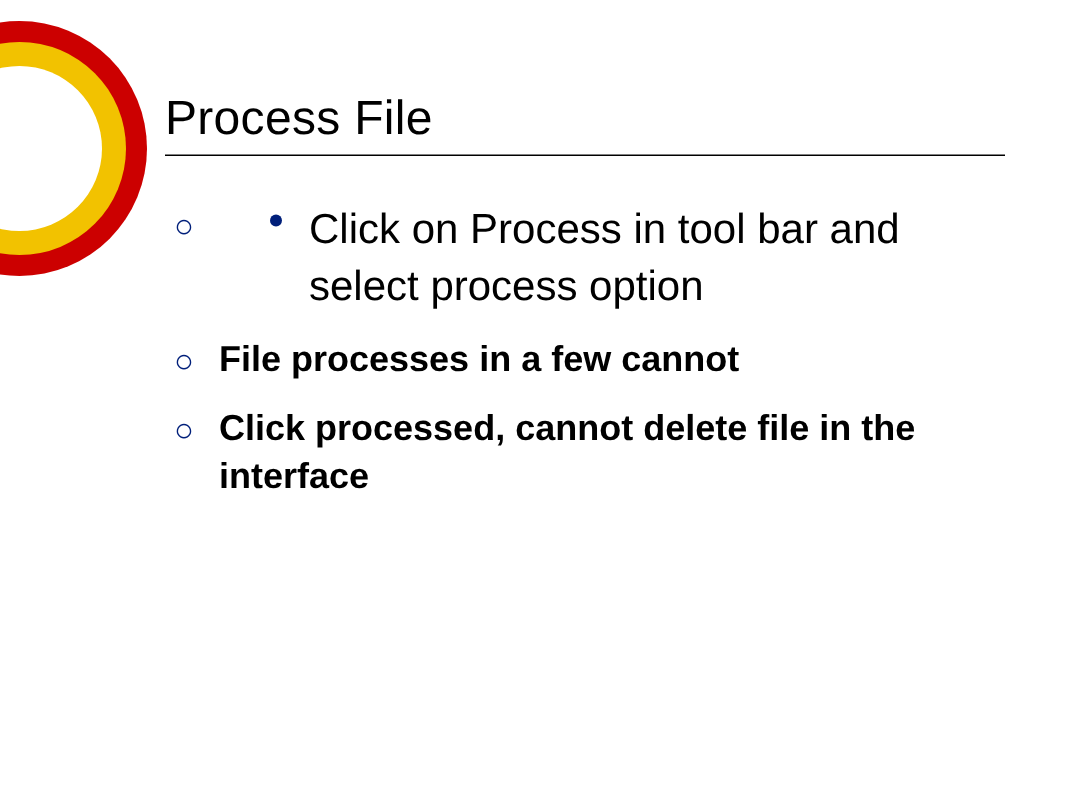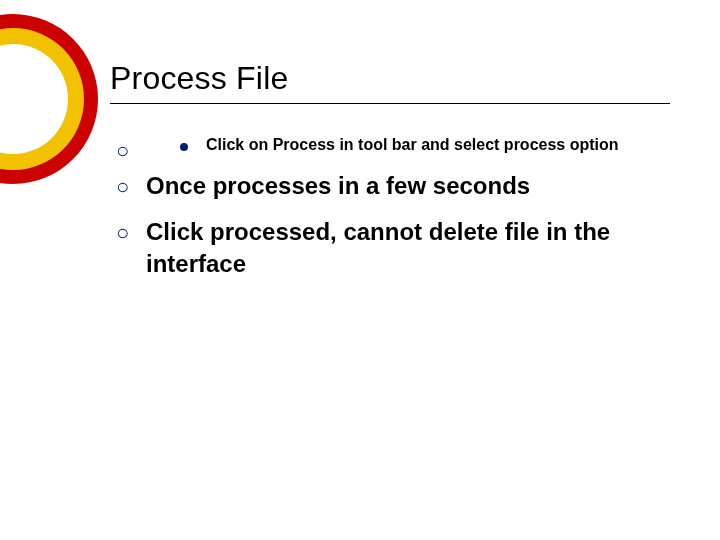--- a/index.html
+++ b/index.html
@@ -17,21 +17,21 @@
   .title { font-size: 32px; font-weight: 400; color: #000; margin-bottom: 6px; letter-spacing: 0.2px; }
   .rule  { border: none; border-top: 1px solid #000; margin-bottom: 30px; width: 560px; }
 
   ul.level1 { list-style: none; padding-left: 6px; }
   ul.level1 > li { position: relative; padding-left: 30px; margin-bottom: 14px; font-size: 24px; line-height: 1.35; }
   ul.level1 > li > .bullet { position: absolute; left: 0; top: 2px; color: #001f7a; font-size: 22px; }
 
   .bolded { font-weight: 700; }
 
   ul.level2 { list-style: none; padding-left: 34px; margin-top: 10px; }
-  ul.level2 > li { position: relative; padding-left: 26px; font-size: 16px; line-height: 1.35; font-weight: 700; }
+  ul.level2 > li { position: relative; padding-left: 26px; font-size: 28px; line-height: 1.35; font-weight: 400; }
   ul.level2 > li > .dot { position: absolute; left: 0; top: 9px; width: 8px; height: 8px; border-radius: 50%; background: #001f7a; }
 </style>
 </head>
 <body>
 
 <div class="deco">
   <div class="circle circle-red"></div>
   <div class="circle circle-yellow"></div>
   <div class="circle circle-white"></div>
 </div>
@@ -48,21 +48,21 @@
       <ul class="level2">
         <li>
           <span class="dot"></span>
           <span>Click on Process in tool bar and select process option</span>
         </li>
       </ul>
     </li>
 
     <li>
       <span class="bullet">○</span>
-      <span class="bolded">Once processes in a few seconds</span>
+      <span class="bolded">File processes in a few cannot</span>
     </li>
 
     <li>
       <span class="bullet">○</span>
       <span class="bolded">Click processed, cannot delete file in the interface</span>
     </li>
 
   </ul>
 
 </div>

